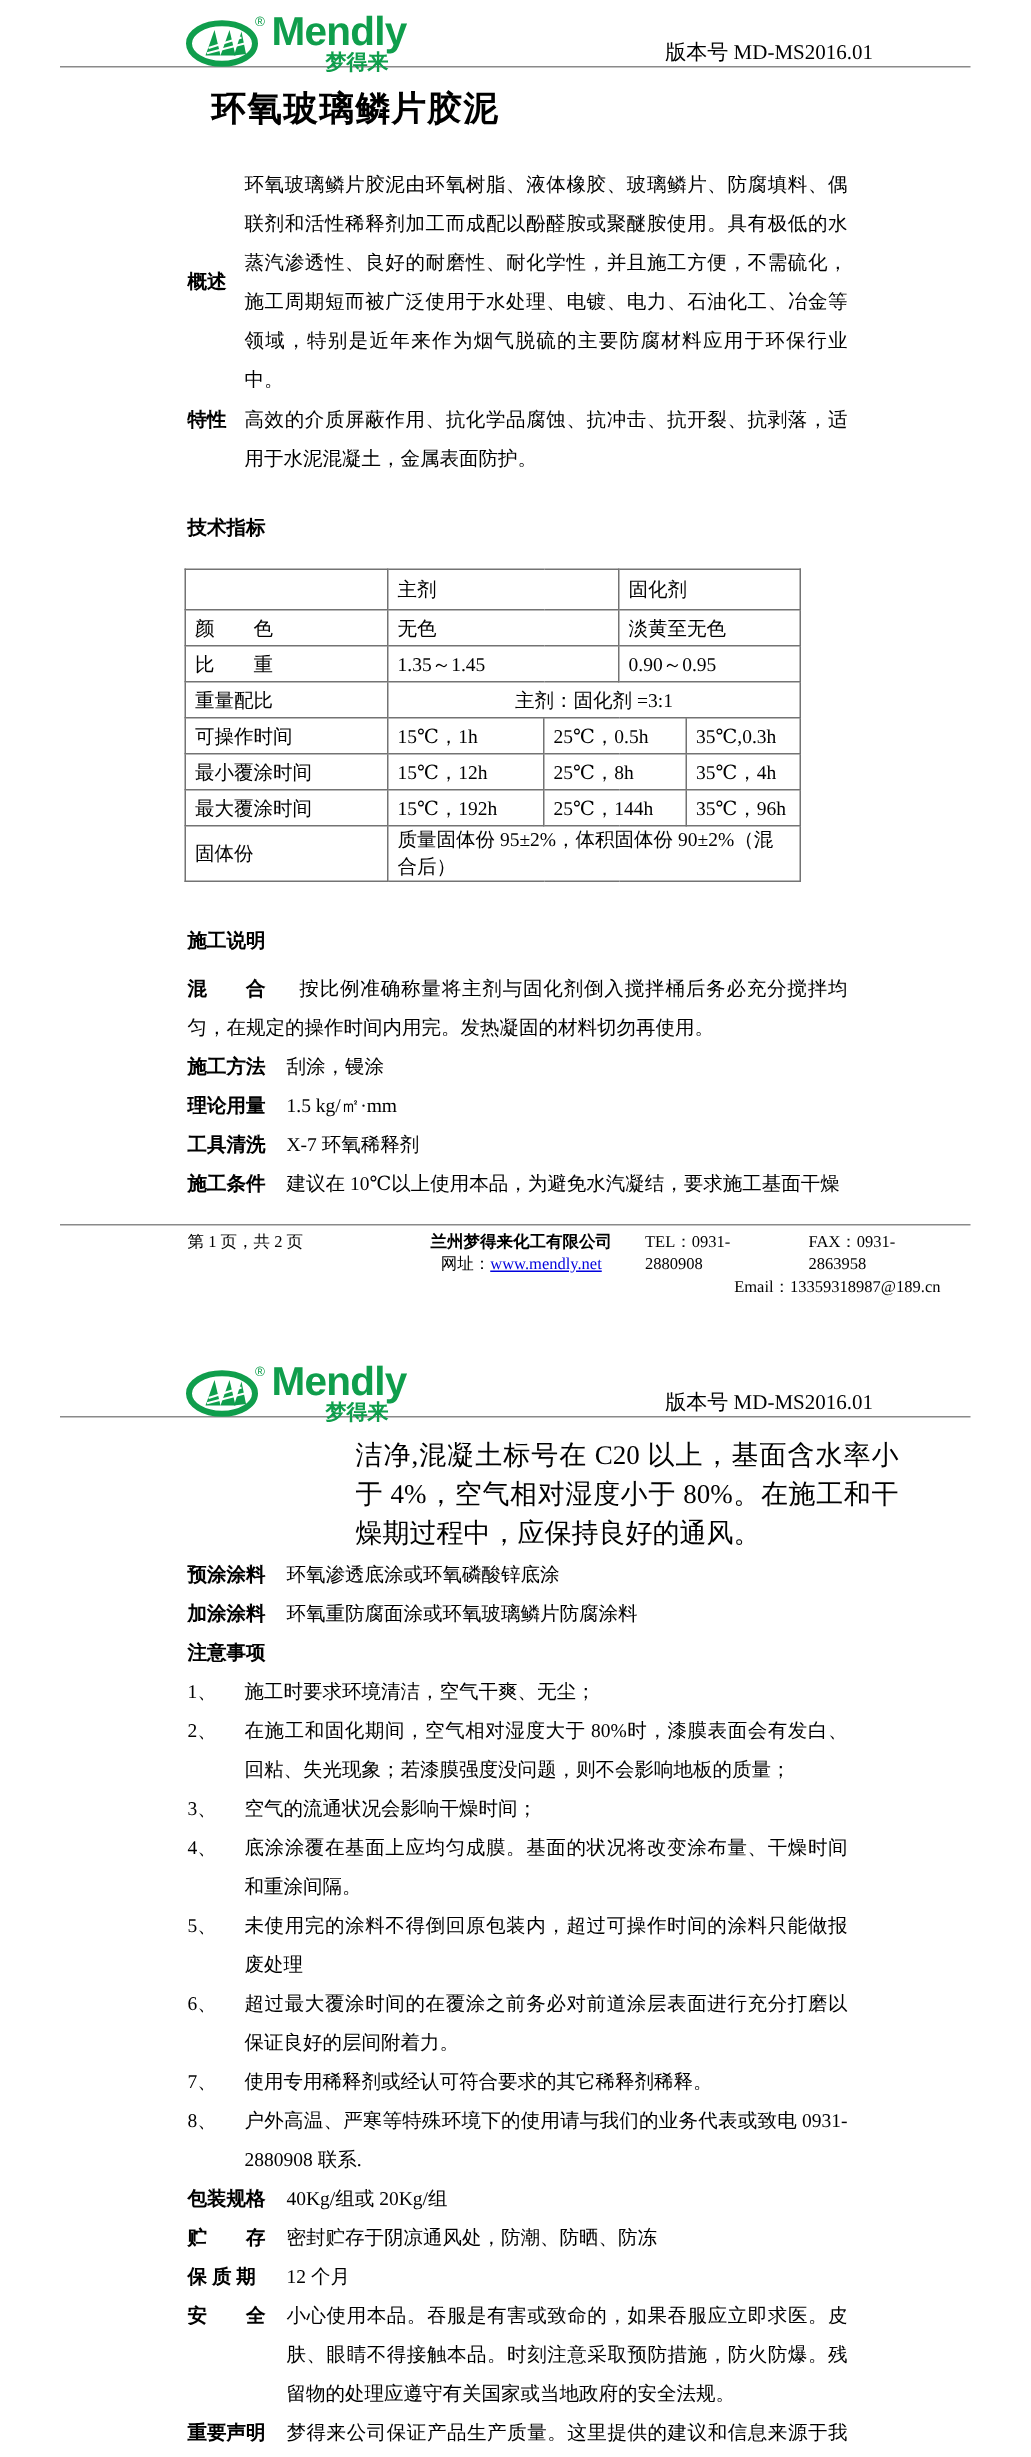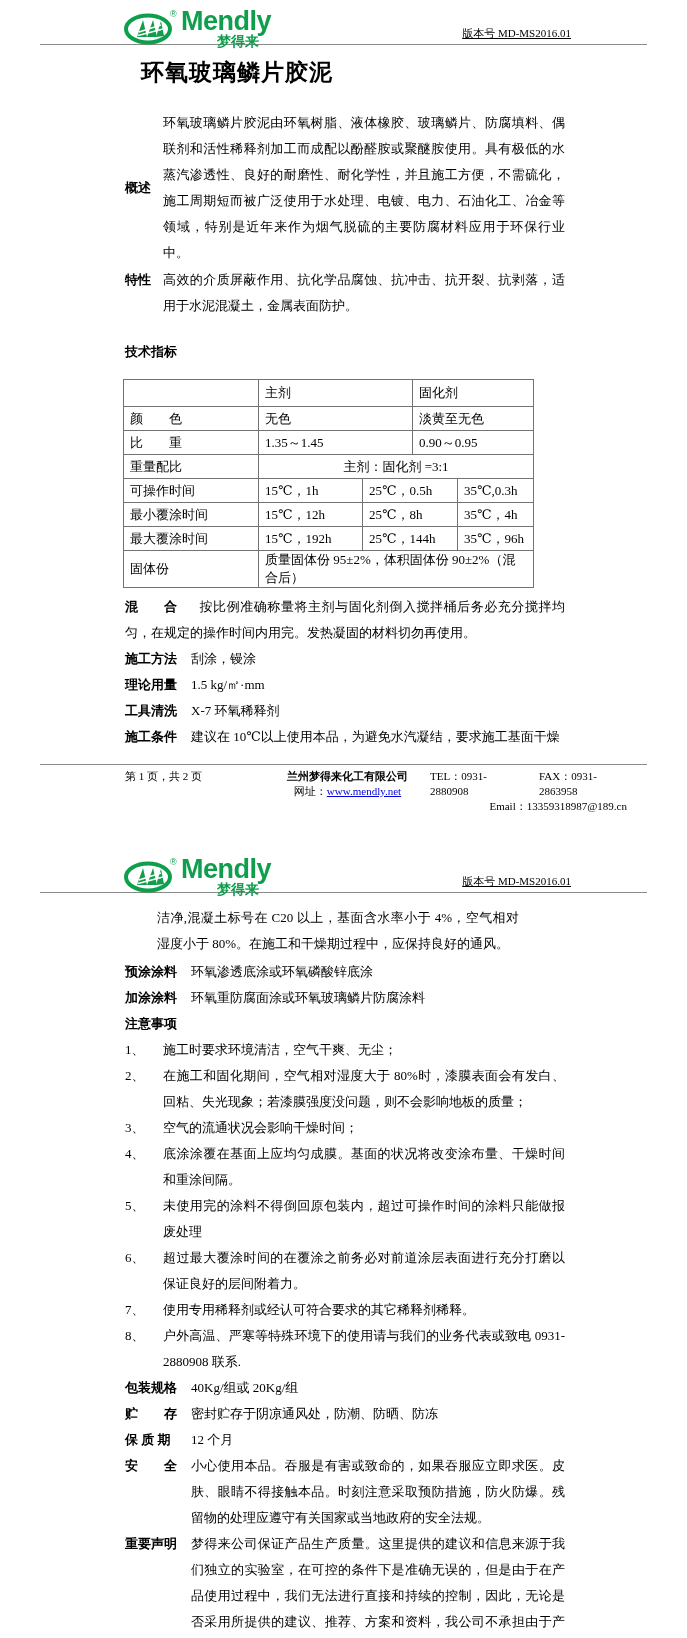--- a/index.html
+++ b/index.html
@@ -8,21 +8,21 @@
   .doc { width:687px; height:1638px; background:#fff; overflow:hidden; position:relative; }
 
   
   .hdr { position:relative; padding:8px 40px 0 123px; height:44px; }
   .hdr.second { margin-top:34px; }
   .logo-wrap { display:flex; align-items:flex-start; }
   .logo-svg { flex:0 0 auto; }
   .wordmark { margin-left:4px; line-height:1; }
   .wm-en { font-family:"Liberation Sans","DejaVu Sans",sans-serif; font-weight:800; font-size:27px; letter-spacing:-0.5px; color:var(--green); }
   .wm-cn { font-family:"Liberation Sans","DejaVu Sans",sans-serif; font-weight:bold; font-size:14px; color:var(--green); margin-left:36px; margin-top:-1px; }
-  .version { position:absolute; right:116px; top:26px; font-size:11px;text-decoration:underline; }
+  .version { position:absolute; right:105px; top:26px; font-size:14px; }
   .rule { border:none; border-top:1.5px solid #8a8a8a; margin:0 40px; }
 
   
   .content { padding:0 122px 0 125px; }
   .title { font-family:"Liberation Sans","DejaVu Sans",sans-serif; font-size:23px; font-weight:bold; margin:12px 0 0 16px; letter-spacing:1px; }
 
   .para { display:flex; margin-top:16px; line-height:26px; font-size:13px; }
   .para .plbl { flex:0 0 38px; font-weight:bold; }
   .para .ptxt { flex:1; text-align:justify; }
 
@@ -35,21 +35,21 @@
 
   .mixp { margin-top:6px; line-height:26px; font-size:13px; text-align:justify; }
   .mixp .mlbl { font-weight:bold; display:inline-block; width:66px; }
   .mixp .mgap { display:inline-block; width:8px; }
 
   .kv { display:flex; line-height:26px; font-size:13px; }
   .kv .k { flex:0 0 66px; font-weight:bold; }
   .kv .v { flex:1; }
   .kv.wide-val .v { text-align:justify; }
 
-  .cont-para { margin-left:32px; width:362px; line-height:26px; font-size:13px; text-align:justify; margin-top:12px; }
+  .cont-para { margin-left:112px; width:362px; line-height:26px; font-size:18px; text-align:justify; margin-top:12px; }
 
   .note { display:flex; line-height:26px; font-size:13px; }
   .note .n { flex:0 0 38px; }
   .note .t { flex:1; text-align:justify; }
 
   
   .ftr { margin-top:14px; }
   .ftr-inner { display:flex; padding:4px 60px 0 125px; font-size:11px; line-height:15px; }
   .f-left { flex:0 0 140px; }
   .f-mid { flex:0 0 165px; text-align:center; }
@@ -146,20 +146,21 @@
         <td colspan="2">25℃，144h</td>
         <td>35℃，96h</td>
       </tr>
       <tr>
         <td>固体份</td>
         <td colspan="4">质量固体份 95±2%，体积固体份 90±2%（混合后）</td>
       </tr>
     </tbody>
       </table>
 
+    <div class="h2" style="margin-top:26px;">施工说明</div>
 
     <p class="mixp"><span class="mlbl">混　　合</span><span class="mgap"></span><span>按比例准确称量将主剂与固化剂倒入搅拌桶后务必充分搅拌均匀，在规定的操作时间内用完。发热凝固的材料切勿再使用。</span></p>
 
     <div class="kv">
       <span class="k">施工方法</span>
       <span class="v">刮涂，镘涂</span>
     </div>
     <div class="kv">
       <span class="k">理论用量</span>
       <span class="v">1.5 kg/㎡·mm</span>

